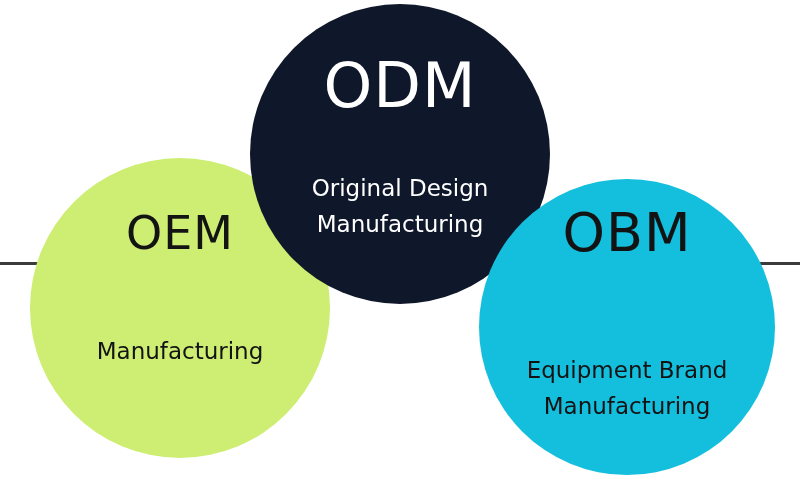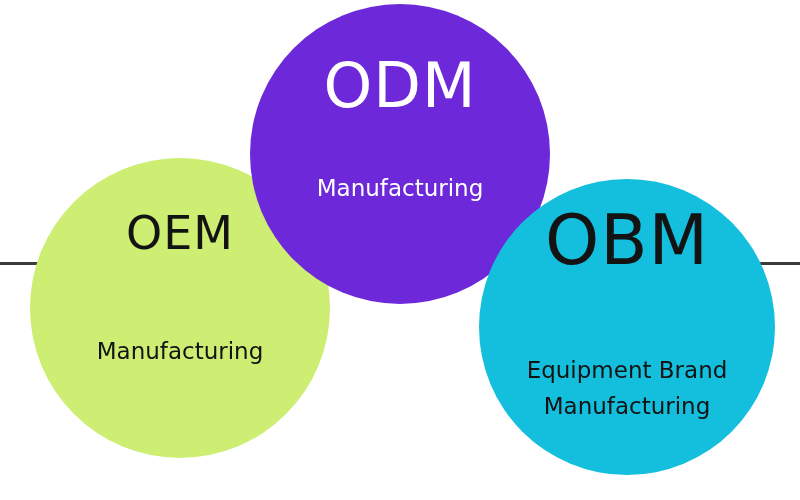--- a/index.html
+++ b/index.html
@@ -51,21 +51,21 @@
   .acronym {
     position: absolute;
     left: 0;
     right: 0;
     font-weight: 400;
     line-height: 1;
     letter-spacing: 1px;
   }
   .circle-oem .acronym { top: 52px; font-size: 46px; }
   .circle-odm .acronym { top: 51px; font-size: 62px; }
-  .circle-obm .acronym { top: 27px; font-size: 69px; }
+  .circle-obm .acronym { top: 27px; font-size: 54px; }
   .subtitle {
     position: absolute;
     left: 0;
     right: 0;
     font-size: 23px;
     line-height: 36px;
     font-weight: 400;
   }
   .circle-oem .subtitle { top: 175px; }
   .circle-odm .subtitle { top: 166px; }
@@ -78,23 +78,24 @@
 
   <div class="divider" style="background: rgb(59, 59, 59);"></div>
 
   <div class="circle circle-oem" style="background: rgb(205, 238, 114); color: rgb(19, 19, 19);">
     <div class="acronym">OEM</div>
     <div class="subtitle">
       <div>Manufacturing</div>
     </div>
   </div>
 
-  <div class="circle circle-odm" style="background: #6d28d9; color: rgb(255, 255, 255);">
+  <div class="circle circle-odm" style="background: #0f172a; color: rgb(255, 255, 255);">
     <div class="acronym">ODM</div>
     <div class="subtitle">
+      <div>Original Design</div>
       <div>Manufacturing</div>
     </div>
   </div>
 
   <div class="circle circle-obm" style="background: rgb(20, 190, 221); color: rgb(19, 19, 19);">
     <div class="acronym">OBM</div>
     <div class="subtitle">
       <div>Equipment Brand</div>
       <div>Manufacturing</div>
     </div>

